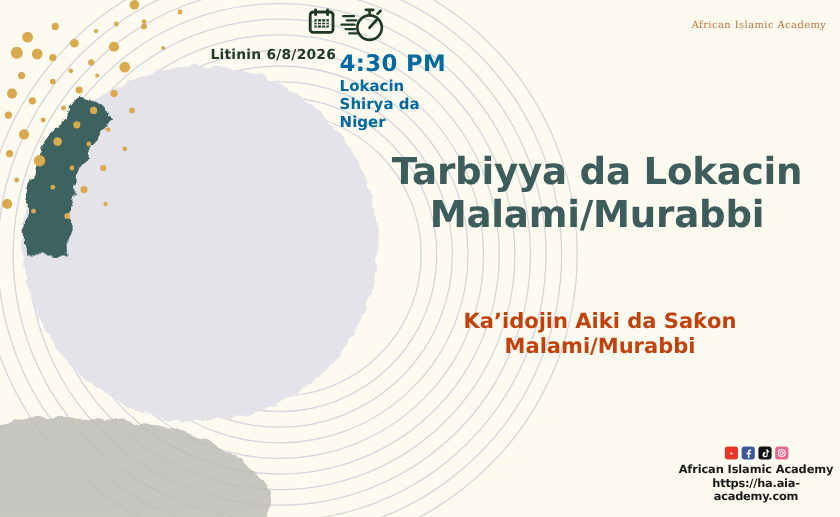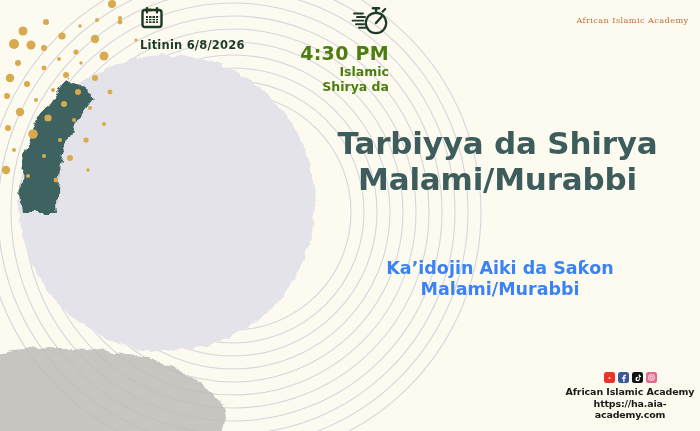--- a/index.html
+++ b/index.html
@@ -8,29 +8,29 @@
     background:#FDFBF0;
     font-family:"DejaVu Sans","Liberation Sans",sans-serif;
     overflow:hidden;
   }
   .poster{position:relative;width:700px;height:431px;overflow:hidden;background:#FDFBF0;}
   #bg-svg{position:absolute;left:0;top:0;width:700px;height:431px;}
 
   
   .date-block{
     position:absolute;left:140px;top:6px;width:140px;
-    text-align:left;color:#1E3A24;
+    text-align:right;color:#1E3A24;
   }
   .date-block .lbl{
     font-size:11.5px;font-weight:bold;letter-spacing:.2px;margin-top:4px;
     font-family:"DejaVu Sans","Liberation Sans",sans-serif;
   }
   .time-block{
     position:absolute;left:283px;top:4px;width:106px;
-    text-align:right;color:#4d7c0f;
+    text-align:left;color:#0369a1;
   }
   .time-block .big{
     font-size:19px;font-weight:bold;letter-spacing:.3px;margin-top:2px;line-height:1.05;
   }
   .time-block .sub{
     font-size:12.5px;font-weight:bold;line-height:1.12;margin-top:1px;
   }
 
   
   .logo{position:absolute;left:575px;top:12px;width:115px;text-align:center;}
@@ -46,21 +46,21 @@
   }
 
   
   .title{
     position:absolute;left:300px;top:126px;width:395px;
     text-align:center;color:#3D5C5C;
     font-size:31px;font-weight:bold;line-height:1.16;letter-spacing:-.2px;
   }
   .subtitle{
     position:absolute;left:320px;top:258px;width:360px;
-    text-align:center;color:#3b82f6;
+    text-align:center;color:#c2410c;
     font-size:17.5px;font-weight:bold;line-height:1.22;
   }
 
   
   .footer{position:absolute;left:560px;top:372px;width:140px;text-align:center;}
   .socials{display:flex;justify-content:center;gap:3px;margin-bottom:3px;}
   .sicon{
     width:11px;height:11px;border-radius:2.5px;
     display:flex;align-items:center;justify-content:center;
   }
@@ -190,30 +190,31 @@
         <g stroke="#1E3A24" stroke-width="1.9" stroke-linecap="round">
           <path d="M3 9.5h9"></path>
             <path d="M6 13h8"></path>
             <path d="M1.5 16.6h11"></path>
           <path d="M5 20.2h8"></path>
             <path d="M8 23.8h7"></path>
         </g>
       </svg>
     </span>
     <div class="big">4:30 PM</div>
-    <div class="sub">Islamic</div>
+    <div class="sub">Lokacin</div>
     <div class="sub">Shirya da</div>
+    <div class="sub">Niger</div>
   </div>
 
   <div class="logo">
     <div class="name">African Islamic Academy</div>
   </div>
 
   <div class="title">
-    <div>Tarbiyya da Shirya</div>
+    <div>Tarbiyya da Lokacin</div>
     <div>Malami/Murabbi</div>
   </div>
 
   <div class="subtitle">
     <div>Ka’idojin Aiki da Saƙon</div>
     <div>Malami/Murabbi</div>
   </div>
 
   <div class="footer">
     <div class="socials">

